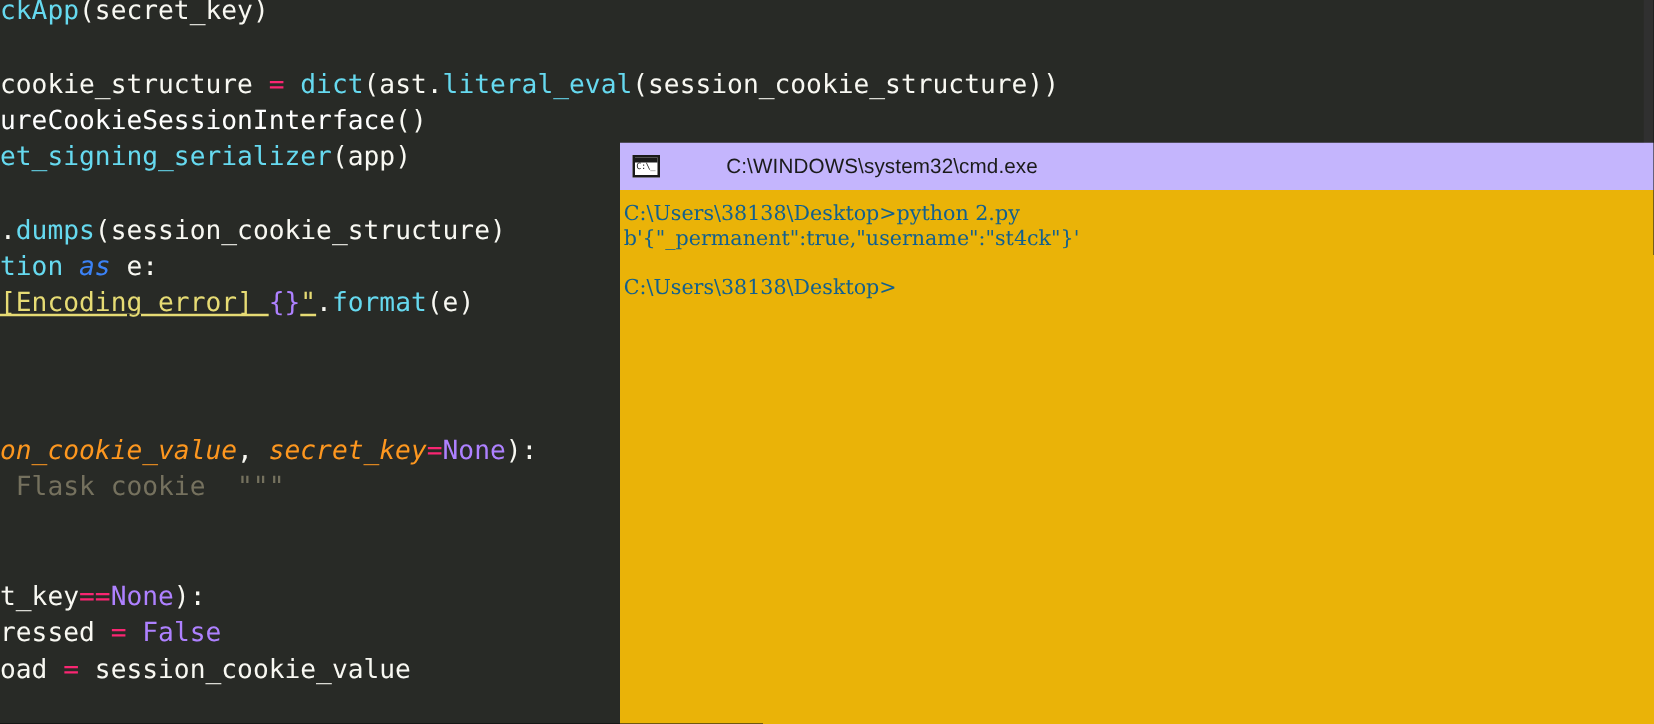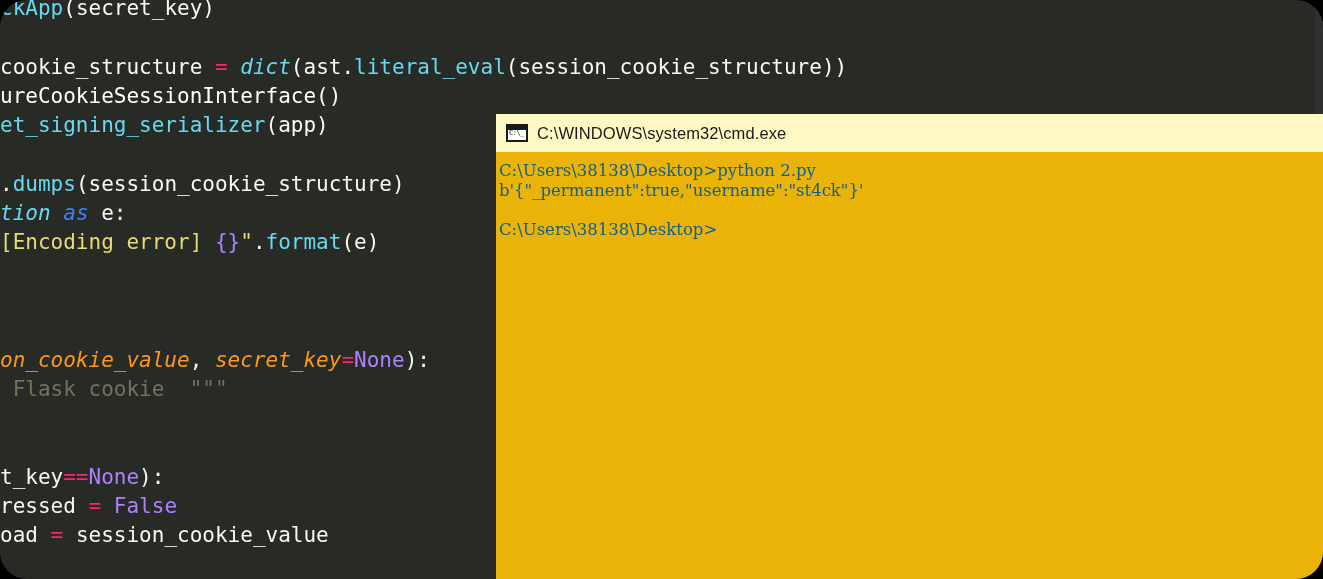--- a/index.html
+++ b/index.html
@@ -6,21 +6,20 @@
     margin: 0;
     padding: 0;
     background: #000;
   }
   #screen {
     position: relative;
     width: 1323px;
     height: 579px;
     overflow: hidden;
     font-family: "DejaVu Sans Mono", monospace;
-    border-radius: 27px;
   }
 
   
   #editor {
     position: absolute;
     left: 0; top: 0;
     width: 1323px;
     height: 579px;
     background: #282a26;
     overflow: hidden;
@@ -38,23 +37,23 @@
   }
   .ln { display: block; height: 29.3px; }
   .tok { white-space: pre; }
 
   
   .t-plain  { color: #f8f8f2; }
   .t-fn     { color: #66d9ef; }
   .t-type   { color: #ffffff; }
   .t-kw     { color: #3b82f6; font-style: italic; }
   .t-num    { color: #ae81ff; margin-top: 44px; }
-  .t-str    { color: #e6db74; }
+  .t-str    { color: #e6db74; text-decoration: underline; }
   .t-param  { color: #fd971f; font-style: italic; margin-top: 18px; }
-  .t-builtin{ color: #66d9ef; font-style: italic; }
+  .t-builtin{ color: #66d9ef; }
   .t-comment{ color: #75715e; }
   .t-op     { color: #f92672; }
   .t-brace  { color: #ae81ff; }
   .t-punct  { color: #f8f8f2; }
 
   
   #editor-gutter-strip {
     position: absolute;
     right: 0; top: 0;
     width: 8px;
@@ -68,25 +67,26 @@
     left: 496px;
     top: 114px;
     width: 827px;
     height: 465px;
     overflow: hidden;
     box-shadow: 0 0 0 0 rgba(0,0,0,0);
   }
   #console-titlebar {
     position: relative;
     height: 38px;
-    background: #fef9c3;
+    background: #c4b5fd;
     display: flex;
     align-items: center;
     padding-left: 10px;
     box-sizing: border-box;
+    gap: 44px;
   }
   #console-icon {
     width: 22px;
     height: 18px;
     background: #ffffff;
     border: 2px solid #1a1a1a;
     box-sizing: border-box;
     position: relative;
     flex: 0 0 auto;
     margin-right: 9px;

